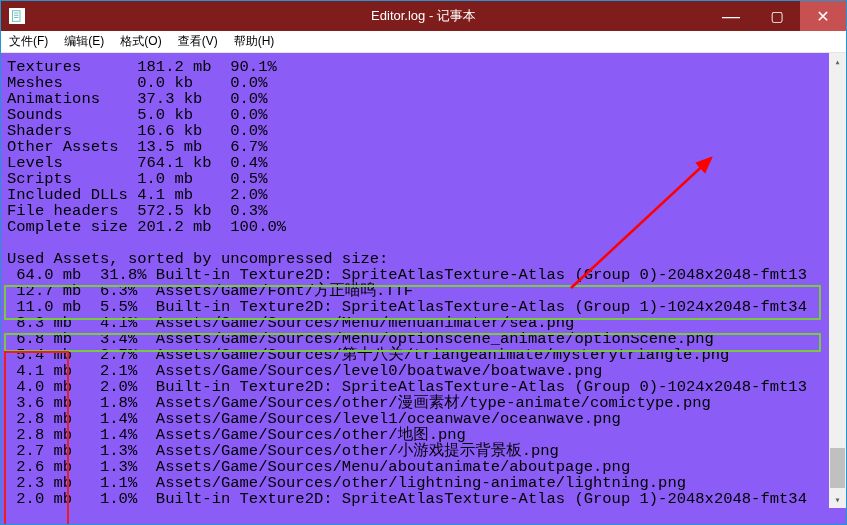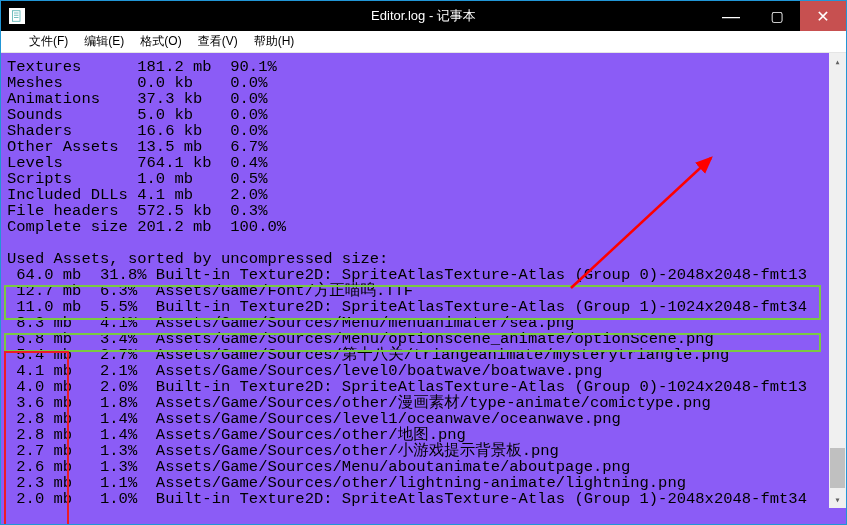--- a/index.html
+++ b/index.html
@@ -1,27 +1,27 @@
 <!DOCTYPE html>
 <html><head>
 <meta charset="utf-8">
 <style>
   * { margin: 0; padding: 0; box-sizing: border-box; }
   body { font-family: "SimSun", "宋体", monospace; font-size: 14px; background: #fff; }
   .window { width: 847px; height: 525px; border: 1px solid #2196d6; background: #fff; display: flex; flex-direction: column; position: relative; }
-  .titlebar { height: 30px; background: #000000; display: flex; align-items: center; position: relative; color: #fff; }
+  .titlebar { height: 30px; background: #7f1d1d; display: flex; align-items: center; position: relative; color: #fff; }
   .title-icon { width: 16px; height: 16px; margin-left: 8px; background: #fff; display: inline-flex; align-items: center; justify-content: center; }
   .title-icon svg { width: 12px; height: 12px; }
   .title-text { position: absolute; left: 50%; transform: translateX(-50%); font-size: 13px; font-family: "Microsoft YaHei", sans-serif; }
   .win-controls { margin-left: auto; display: flex; height: 100%; }
   .win-btn { width: 46px; height: 100%; display: flex; align-items: center; justify-content: center; color: #fff; cursor: pointer; font-family: sans-serif; }
   .win-btn.min { font-size: 18px; line-height: 1; }
   .win-btn.max { font-size: 14px; }
   .win-btn.close { background: #c75050; font-size: 16px; }
-  .menubar { height: 22px; background: #fff; border-bottom: 1px solid #e5e5e5; display: flex; align-items: center; padding: 0 20px; font-family: "Microsoft YaHei", "SimSun", sans-serif; font-size: 12px; }
+  .menubar { height: 22px; background: #fff; border-bottom: 1px solid #e5e5e5; display: flex; align-items: center; padding: 0 0; font-family: "Microsoft YaHei", "SimSun", sans-serif; font-size: 12px; }
   .menu-item { padding: 0 8px; cursor: pointer; }
   .content { flex: 1; position: relative; overflow: hidden; background: #8b5cf6; }
   .text-area { position: absolute; left: 6px; top: 6px; right: 20px; bottom: 0; font-family: "Courier New", "SimSun", monospace; font-size: 15.5px; line-height: 16px; white-space: pre; color: #000; }
   .scrollbar-v { position: absolute; right: 0; top: 0; bottom: 16px; width: 17px; background: #f0f0f0; }
   .scroll-thumb { position: absolute; left: 1px; right: 1px; top: 395px; height: 40px; background: #c0c0c0; }
   .scroll-arrow { position: absolute; width: 17px; height: 17px; display: flex; align-items: center; justify-content: center; color: #606060; font-size: 10px; }
   .box-green1 { position: absolute; border: 2px solid #7ac943; left: 3px; top: 232px; width: 817px; height: 35px; pointer-events: none; }
   .box-green2 { position: absolute; border: 2px solid #7ac943; left: 3px; top: 280px; width: 817px; height: 19px; pointer-events: none; }
   .box-red { position: absolute; border: 2px solid #ed1c24; left: 3px; top: 298px; width: 65px; height: 195px; pointer-events: none; }
   .arrow-red { position: absolute; left: 560px; top: 95px; pointer-events: none; }

